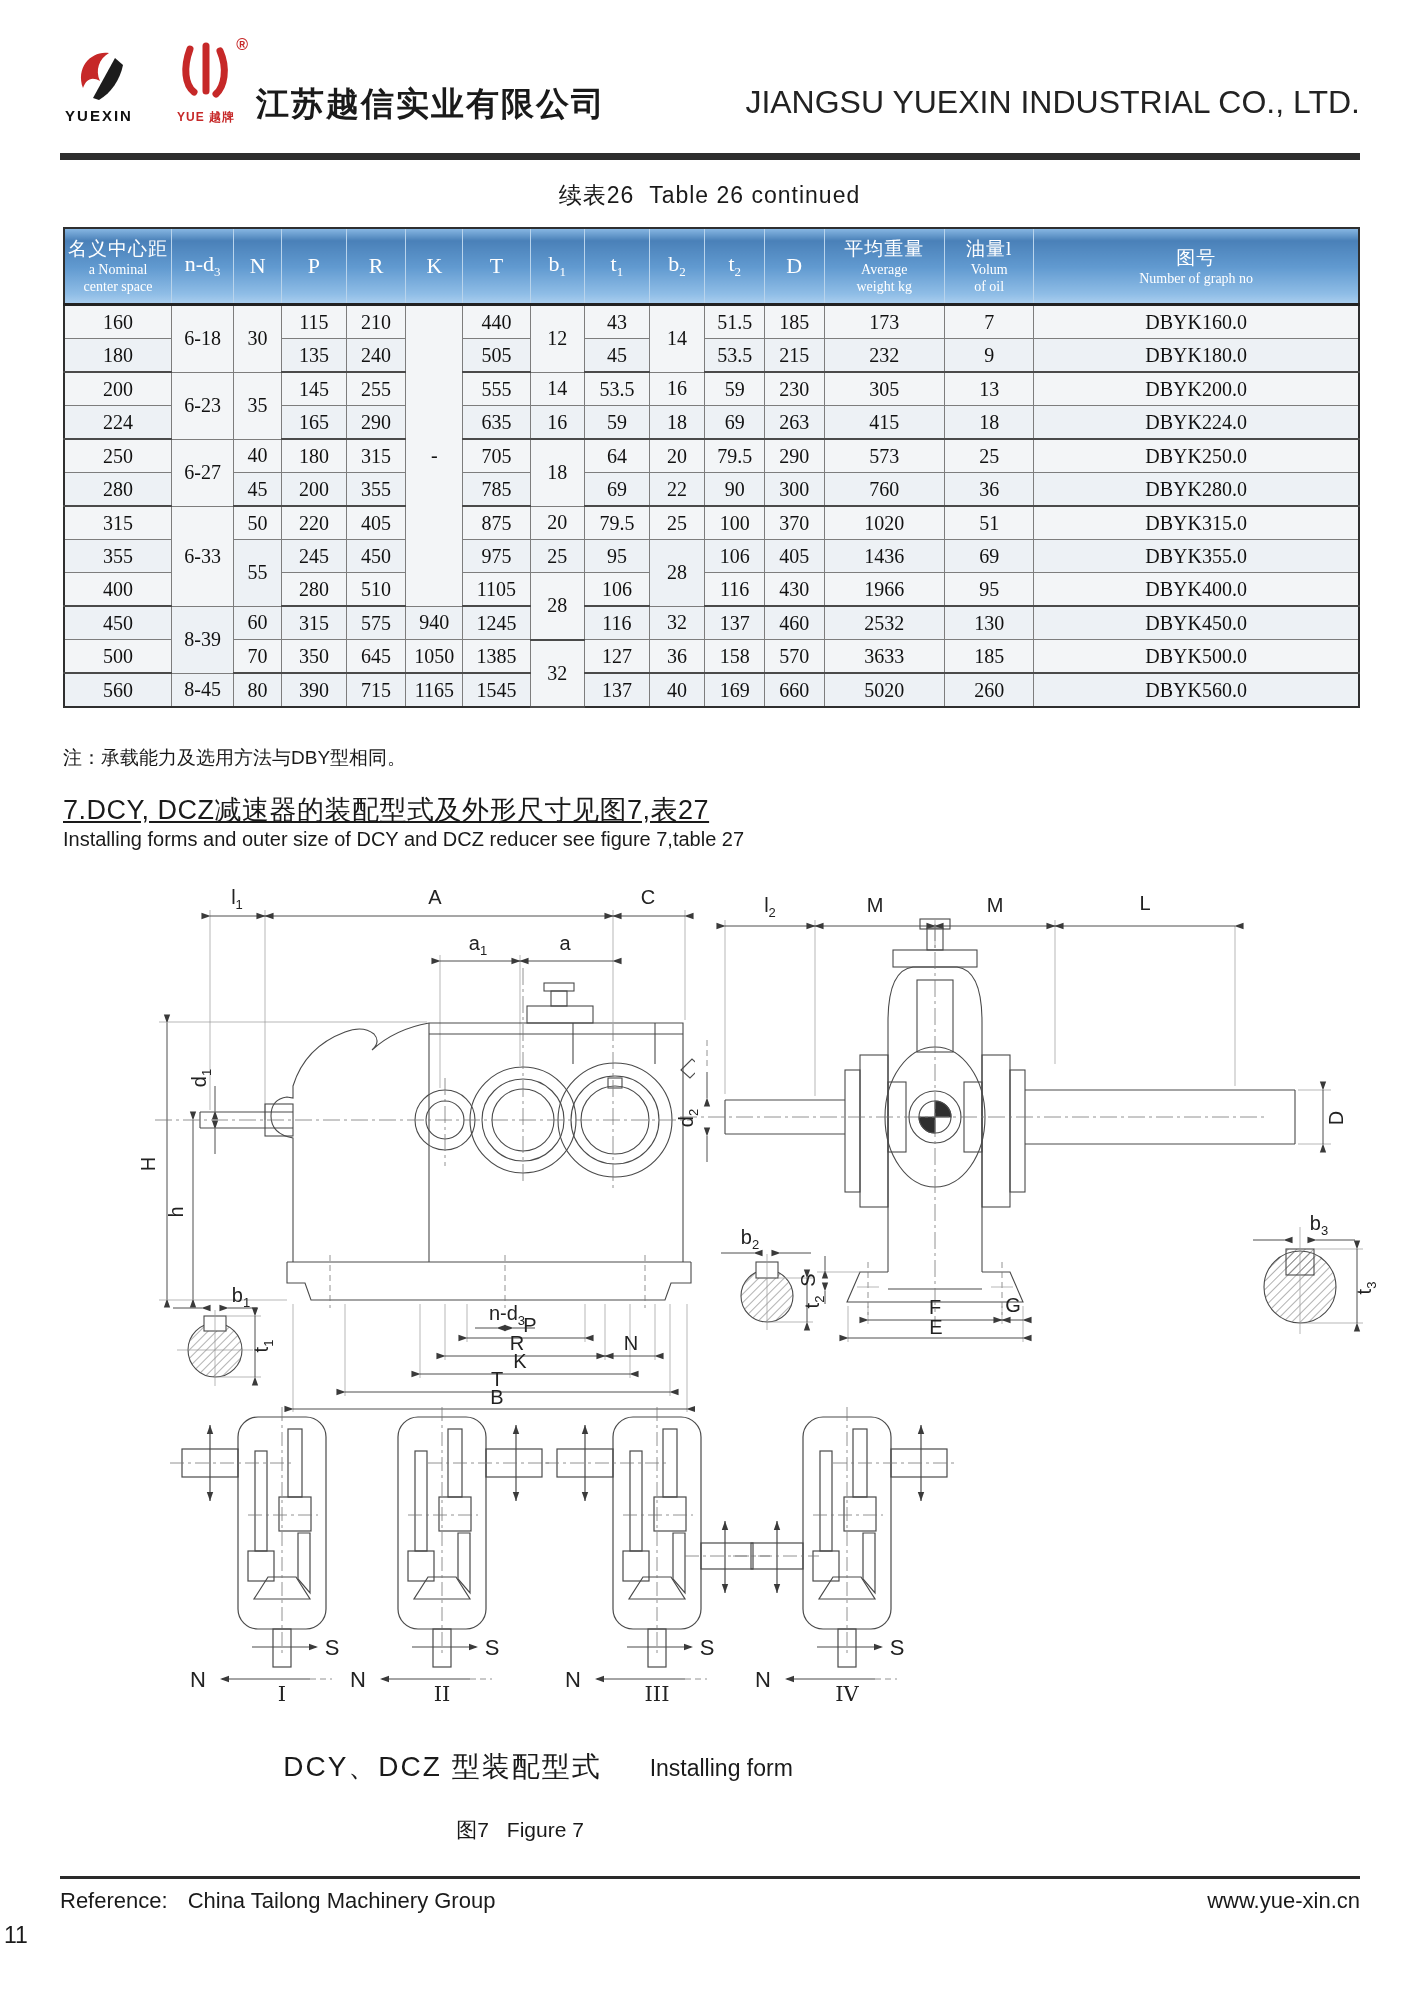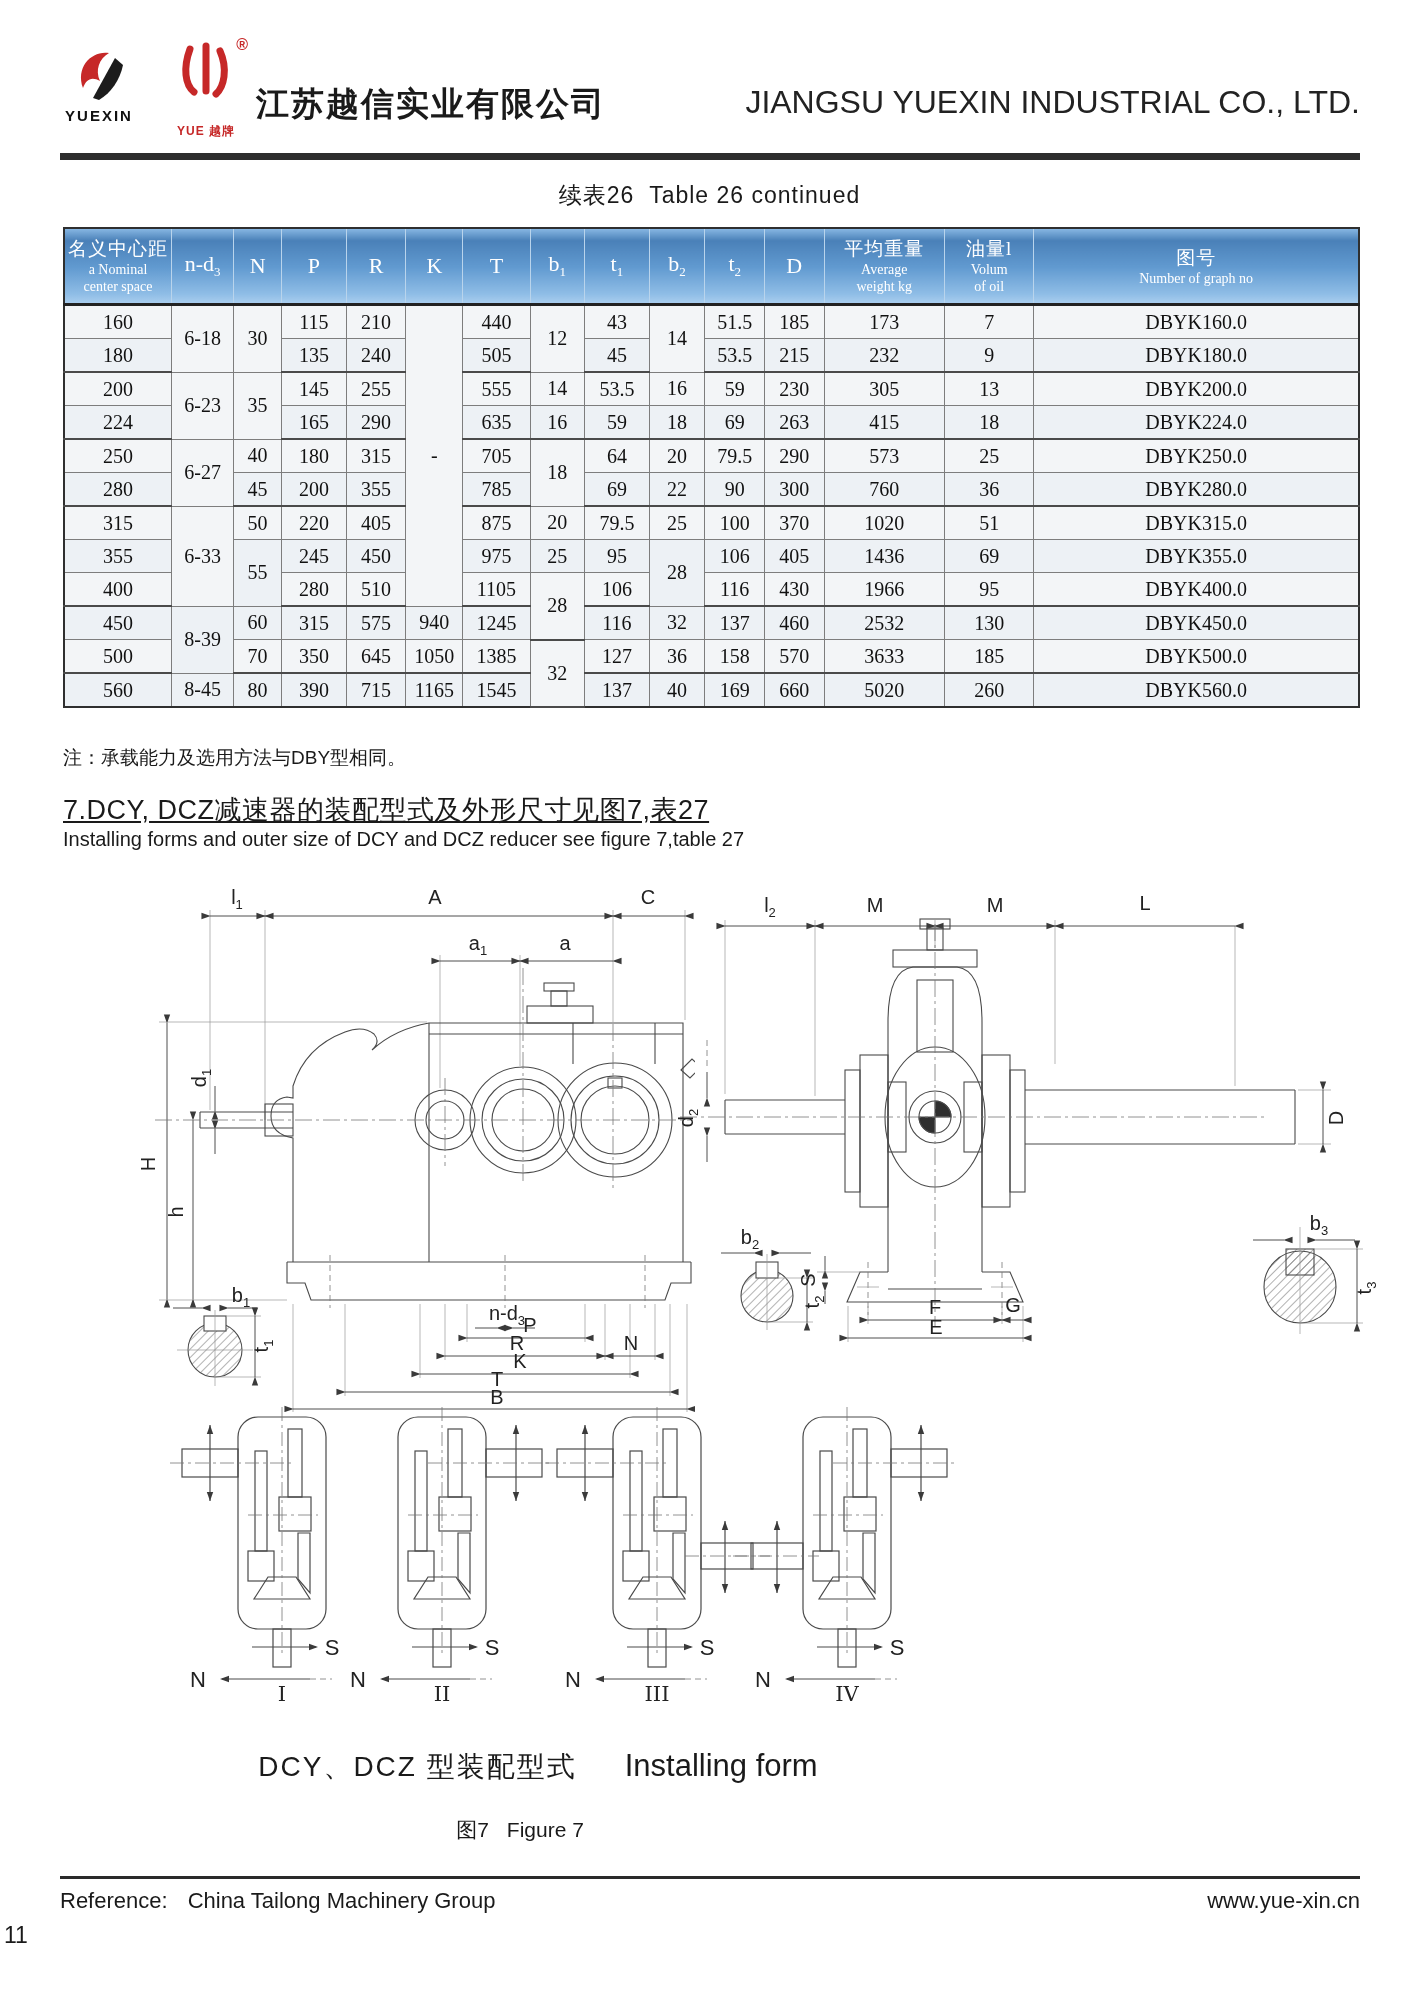--- a/index.html
+++ b/index.html
@@ -4,21 +4,21 @@
 <style>
   html,body{margin:0;padding:0;background:#e8e8e8;}
   .page{position:relative;width:1419px;height:2000px;background:#ffffff;margin:0 auto;
         font-family:"Liberation Sans",sans-serif;color:#1a1a1a;overflow:hidden;}
 
   
   .header{position:absolute;left:60px;top:38px;right:59px;height:110px;}
   .logo1{position:absolute;left:0;top:8px;width:78px;text-align:center;}
   .logo1-text{font-size:15px;font-weight:bold;letter-spacing:2px;color:#111;margin-top:1px;}
   .logo2{position:absolute;left:98px;top:2px;width:96px;text-align:center;}
-  .logo2-text{font-size:12px;font-weight:bold;color:#c62828;margin-top:19px;letter-spacing:1px;}
+  .logo2-text{font-size:12px;font-weight:bold;color:#c62828;margin-top:5px;letter-spacing:1px;}
   .regmark{position:absolute;right:6px;top:-4px;color:#c62828;font-size:16px;font-weight:bold;}
   .company-cn{position:absolute;left:196px;top:44px;font-size:33px;font-weight:bold;letter-spacing:2px;white-space:nowrap;}
   .company-en{position:absolute;right:0;top:46px;font-size:32px;letter-spacing:0px;white-space:nowrap;color:#222;}
   .top-rule{position:absolute;left:60px;right:59px;top:153px;height:7px;background:#2e2e2e;}
 
   
   .table-title{position:absolute;top:180px;left:0;width:100%;text-align:center;font-size:23px;
                letter-spacing:1px;white-space:pre;}
   .spec-wrap{position:absolute;top:227px;left:63px;right:59px;font-family:Liberation Serif, serif;}
   .spec-wrap table{width:100%;border-collapse:collapse;table-layout:fixed;border:2px solid #2f2f2f;}
@@ -43,21 +43,21 @@
   .sec-en{position:absolute;left:63px;top:828px;font-size:20px;}
 
   
   .figure{position:absolute;left:100px;top:872px;width:1300px;height:1010px;}
   .sv-side{position:absolute;left:15px;top:0;width:580px;height:540px;}
   .sv-end{position:absolute;left:555px;top:0;width:740px;height:470px;}
   .formsvg{position:absolute;top:523px;width:240px;height:310px;}
   .f1{left:60px}.f2{left:220px}.f3{left:435px}.f4{left:625px}
   .caption{position:absolute;top:876px;left:0;width:840px;text-align:center;white-space:nowrap;}
   .cap-cn{font-size:28px;letter-spacing:2px;margin-left:36px;}
-  .cap-en{font-size:31px;margin-left:48px;}
+  .cap-en{font-size:23px;margin-left:48px;}
   .figno{position:absolute;top:944px;left:0;width:840px;text-align:center;font-size:21px;}
   .figno span{margin:0 9px;}
 
   
   .tech line,.tech path,.tech rect,.tech circle,.tech ellipse,.tech polygon,.tech polyline
     {stroke:#4a4a4a;stroke-width:1.1;fill:none;}
   .tech .thin{stroke:#999;stroke-width:.7;}
   .tech .dim{stroke:#3a3a3a;stroke-width:.9;}
   .tech .cl{stroke:#777;stroke-width:.8;stroke-dasharray:17 4 3 4;}
   .tech .dash{stroke:#777;stroke-width:.8;stroke-dasharray:6 4;}

